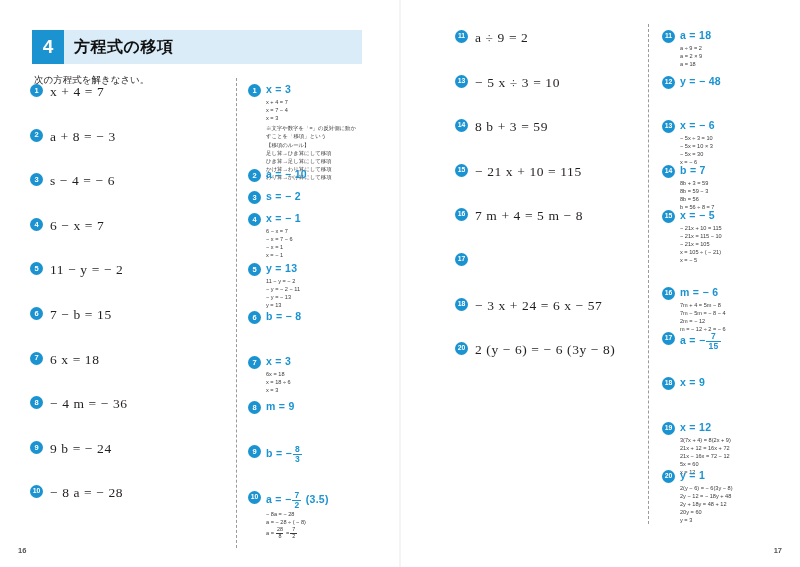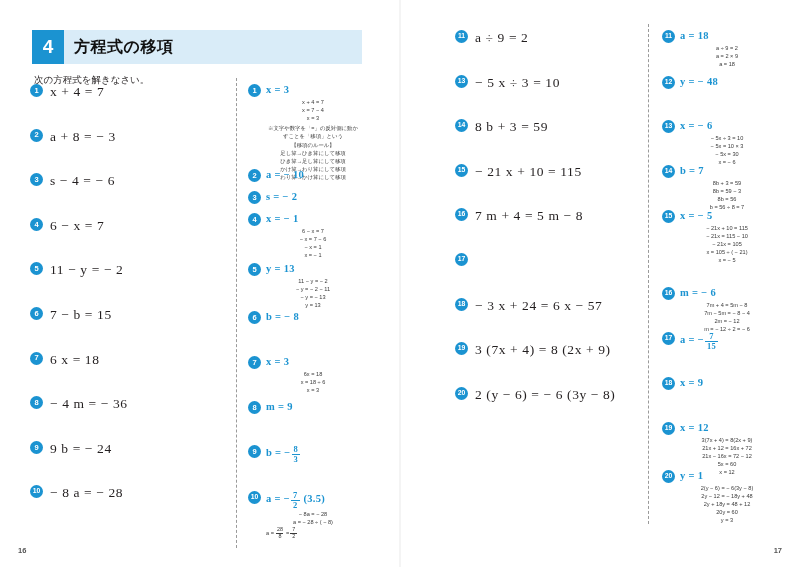--- a/index.html
+++ b/index.html
@@ -52,21 +52,21 @@
     display:inline-flex; align-items:center; justify-content:center;
     width:13px; height:13px; border-radius:50%;
     background:#1b93d1; color:#fff;
     font-size:7.5px; font-weight:bold;
     flex:0 0 13px;
     line-height:1;
   }
   .qnum.wide { font-size:6.8px; }
 
   
-  .col { position:absolute;text-align:center; }
+  .col { position:absolute; }
 
   .qrow {
     display:flex; align-items:flex-start;
     margin-bottom:0;
   }
   .qtext {
     margin-left:7px;
     font-size:13.5px;
     color:#231f20;
     font-family:"Liberation Serif", serif;
@@ -81,21 +81,21 @@
 
   
   .answers { width:112px; }
   .ans-block { margin-bottom:0; }
   .ans-head { display:flex; align-items:flex-start; }
   .ans-main {
     margin-left:5px;
     font-size:10.5px;
     font-weight:bold;
     color:#1b93d1;
-    font-family:Liberation Serif, serif;
+    font-family:Liberation Sans, sans-serif;
     line-height:1.05;
     letter-spacing:0.3px;
   }
   .ans-work {
     margin-left:18px;
     margin-top:1px;
     font-size:5.6px;
     color:#3a3a3a;
     line-height:1.45;
     font-family:"Liberation Sans", sans-serif;
@@ -330,24 +330,20 @@
         <span class="qtext">7 m + 4 = 5 m − 8</span>
       </div>
       <div class="qrow">
         <span class="qnum wide">17</span>
       </div>
       <div class="qrow">
         <span class="qnum wide">18</span>
         <span class="qtext">− 3 x + 24 = 6 x − 57</span>
       </div>
       <div class="qrow">
-        <span class="qnum wide">19</span>
-        <span class="qtext">3 (7x + 4) = 8 (2x + 9)</span>
-      </div>
-      <div class="qrow">
         <span class="qnum wide">20</span>
         <span class="qtext">2 (y − 6) = − 6 (3y − 8)</span>
       </div>
     </div>
 
     <div class="dashed" style="left:248px; top:24px; height:500px;"></div>
 
     <div class="col answers" style="left:262px; top:30px;">
 
       <div class="ans-block" style="height:46px;">

